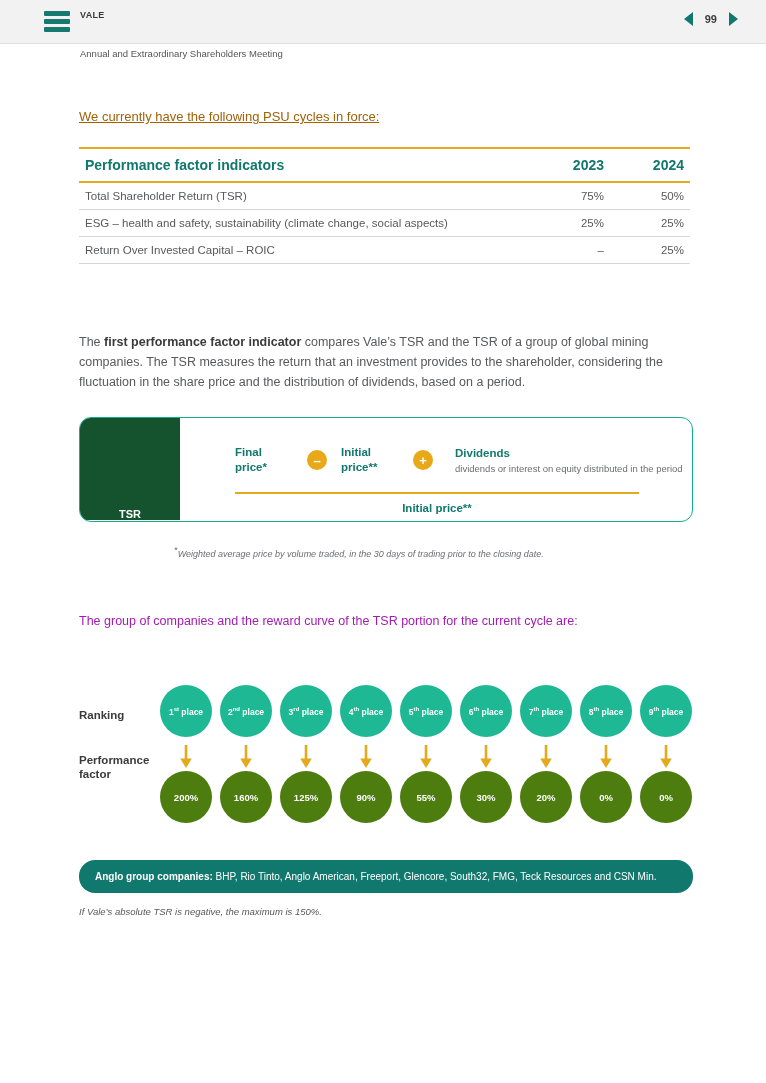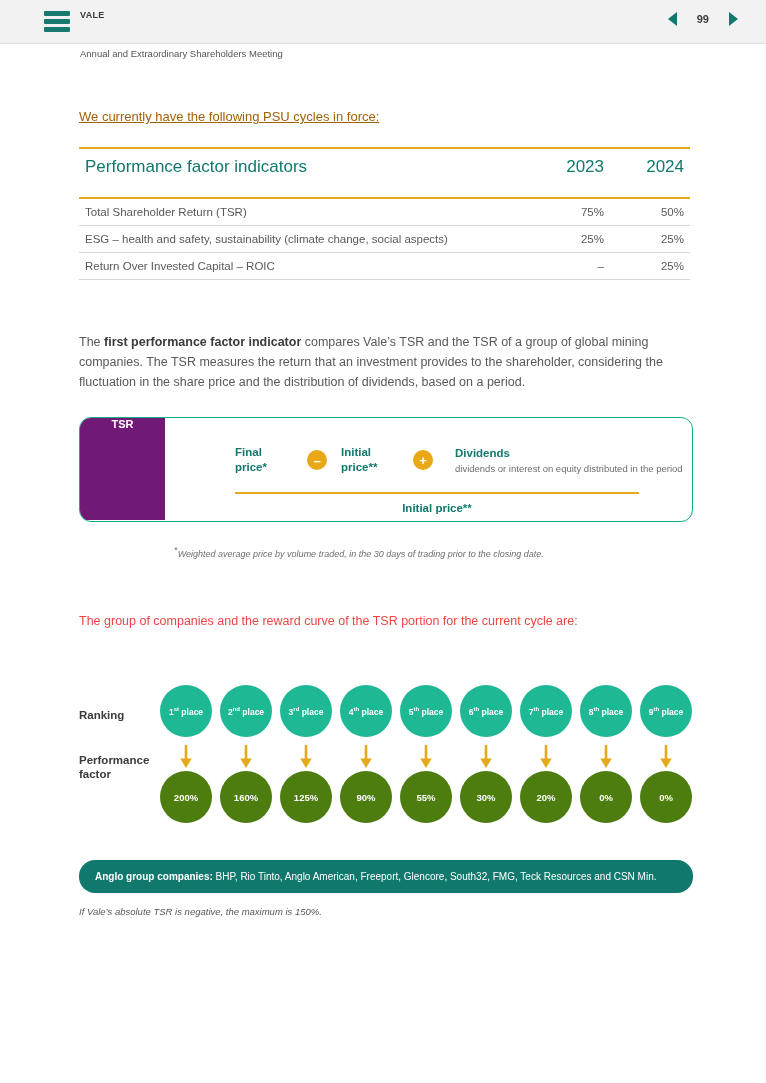--- a/index.html
+++ b/index.html
@@ -36,21 +36,21 @@
   .brand-title {
     font-size: 9px; font-weight: bold; color: #3b3b3b;
     letter-spacing: 0.3px; line-height: 11px;
   }
   .brand-sub {
     font-size: 9.5px; color: #555; line-height: 13px; margin-top: 26px;
   }
   .pager {
     position: absolute;
     right: 28px; top: 12px;
-    display: flex; align-items: center; gap: 20px;
+    display: flex; align-items: center; gap: 12px;
   }
   .pager .tri {
     width: 0; height: 0; border-top: 7px solid transparent;
     border-bottom: 7px solid transparent;
   }
   .pager .tri-prev { border-right: 9px solid #12776f; }
   .pager .tri-next { border-left: 9px solid #12776f; }
   .pager .num { font-size: 11px; font-weight: bold; color: #3b3b3b; }
 
   
@@ -65,24 +65,24 @@
   .psu-table {
     position: absolute; left: 79px; top: 103px;
     width: 611px; border-collapse: collapse;
   }
   .psu-table th, .psu-table td {
     font-size: 11.5px; color: #58595b;
     padding: 7px 0 7px 6px; text-align: left;
     border-bottom: 1px solid #d7d7d7;
   }
   .psu-table thead th {
-    color: #11786d; font-weight: normal; font-size: 17px;
+    color: #11786d; font-weight: bold; font-size: 14px;
     border-top: 2px solid #e5a91d;
     border-bottom: 2px solid #e5a91d;
-    padding: 8px 0 20px 6px;
+    padding: 8px 0 8px 6px;
   }
   .psu-table td.num, .psu-table th.num {
     text-align: right; padding-right: 6px; padding-left: 0;
     width: 80px;
   }
   .psu-table tr.total td {
     font-weight: bold; color: #3b3b3b;
     border-bottom: 2.5px solid #17796f;
   }
 
@@ -95,23 +95,23 @@
 
   
   .tsr-box {
     position: absolute; left: 79px; top: 373px;
     width: 614px; height: 105px;
     border: 1.5px solid #0fb08a; border-radius: 12px;
     background: #ffffff; overflow: hidden;
   }
   .tsr-left {
     position: absolute; left: 0; top: 0;
-    width: 85px; height: 102px;
-    background: #701a75;
-    display: flex; align-items: flex-start; justify-content: center;
+    width: 100px; height: 102px;
+    background: #14532d;
+    display: flex; align-items: flex-end; justify-content: center;
   }
   .tsr-left span { color: #ffffff; font-weight: bold; font-size: 11px; }
 
   .frac {
     position: absolute; left: 155px; top: 12px; width: 450px;
   }
   .frac-top { display: flex; align-items: center; height: 60px; }
   .term {
     font-size: 11.5px; font-weight: bold; color: #11786d; line-height: 15px;
   }
@@ -140,21 +140,21 @@
     position: absolute; left: 79px; top: 500px; width: 560px; text-align: center;
   }
   .footnotes p {
     font-size: 9px; color: #6d6e71; font-style: italic; line-height: 13px;
   }
   .footnotes sup { font-size: 9px; font-style: normal; }
 
   
   .curve-intro {
     position: absolute; left: 79px; top: 568px; width: 612px;
-    font-size: 12.5px; color: #ef4444; line-height: 18px;
+    font-size: 12.5px; color: #a21caf; line-height: 18px;
   }
   .curve { position: absolute; left: 79px; top: 596px; width: 614px; height: 165px; }
   .row-label {
     position: absolute; left: 0;
     font-size: 11.5px; font-weight: bold; color: #3b3b3b; line-height: 14px;
   }
   .label-ranking { top: 68px; }
   .label-perf { top: 113px; }
 
   .circles { position: absolute; left: 81px; display: flex; gap: 8px; }

